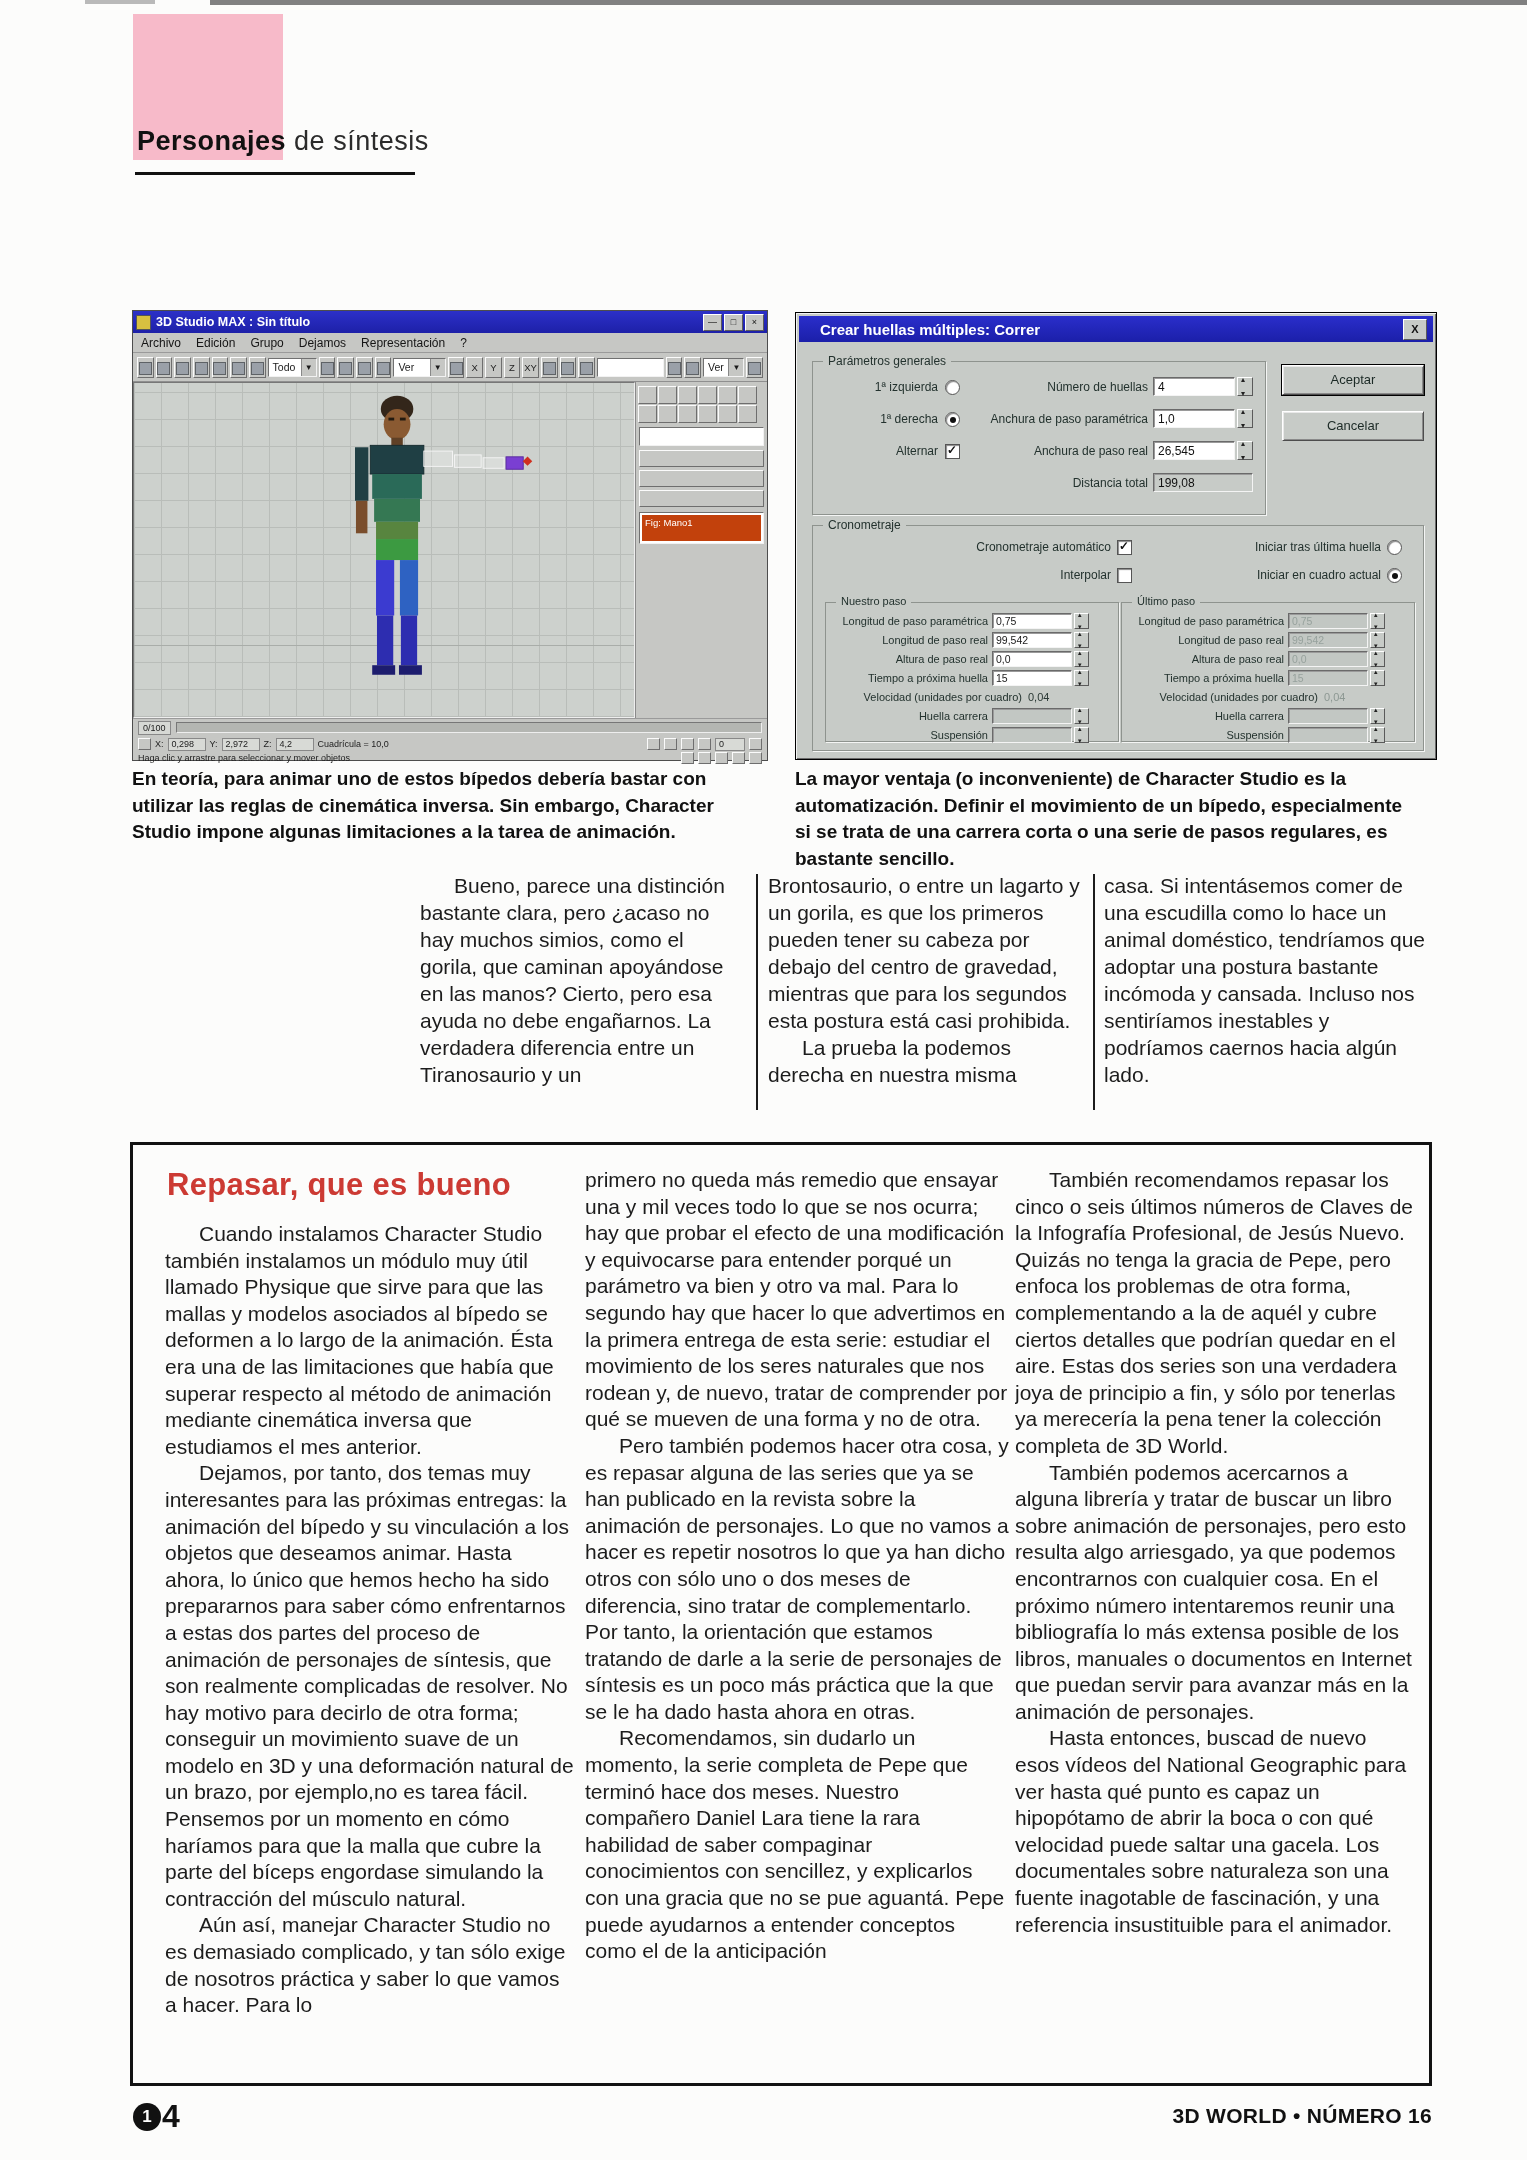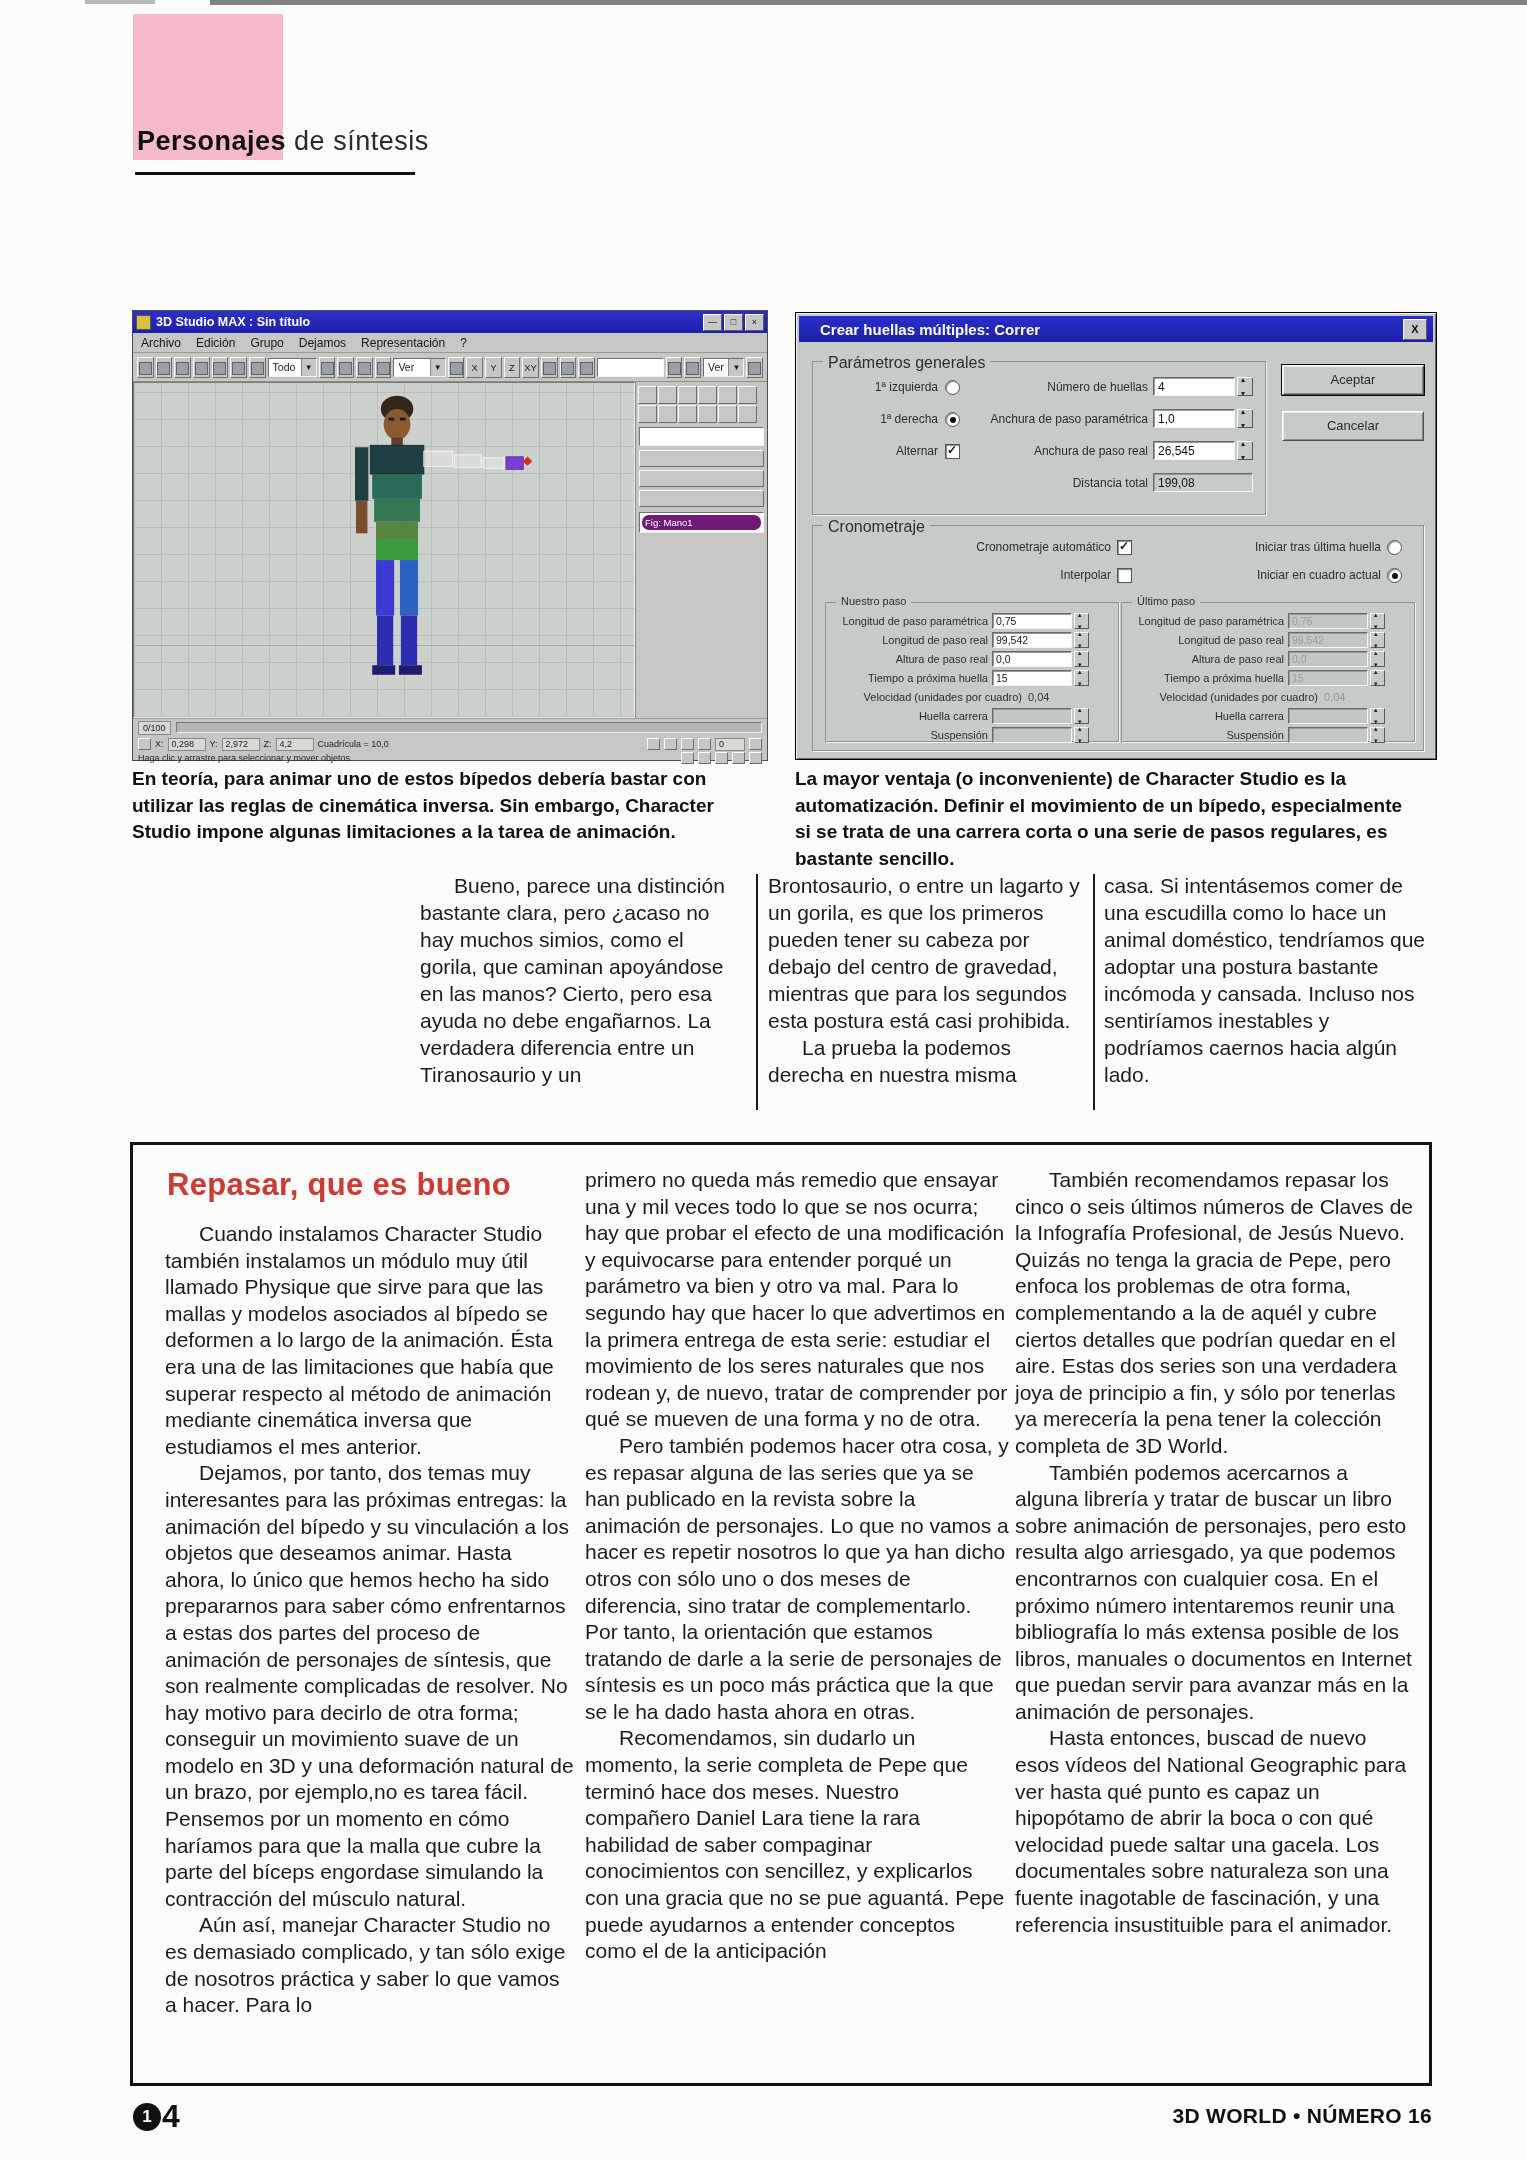--- a/index.html
+++ b/index.html
@@ -33,37 +33,37 @@
       repeating-linear-gradient(0deg,#b9bdb9 0 1px,transparent 1px 27px),
       repeating-linear-gradient(90deg,#b9bdb9 0 1px,transparent 1px 27px);
     background-size:100% 1px,100% 100%,100% 100%;
     background-position:0 262px,0 0,0 0;background-repeat:no-repeat,repeat,repeat;}
   .mw-panel{width:132px;background:#c6c7c4;border-left:1px solid #8a8a8a;padding:3px 2px;box-sizing:border-box;}
   .prow{display:flex;gap:1px;margin:1px 0;}
   .pbtn{width:19px;height:18px;background:#c6c7c4;border:1px solid;border-color:#fbfbfb #6e6e6e #6e6e6e #fbfbfb;box-sizing:border-box;}
   .pcombo{height:17px;background:#fff;border:1px solid;border-color:#707070 #f2f2f2 #f2f2f2 #707070;margin:4px 1px;}
   .rollout{height:15px;background:#c6c7c4;border:1px solid;border-color:#fbfbfb #6e6e6e #6e6e6e #fbfbfb;margin:3px 1px;}
   .plist{background:#fff;border:1px solid;border-color:#707070 #f2f2f2 #f2f2f2 #707070;margin:5px 1px;padding:2px;}
-  .psel{height:15px;background:#701a75;color:#fff;font-size:9.5px;line-height:15px;padding:0 3px;white-space:nowrap;overflow:hidden;border-radius:7px;}
+  .psel{height:26px;background:#c2410c;color:#fff;font-size:9.5px;line-height:15px;padding:0 3px;white-space:nowrap;overflow:hidden;}
   .mw-track{height:17px;display:flex;align-items:center;gap:5px;padding:0 5px;border-top:1px solid #9a9a9a;}
   .trange{font-size:9px;background:#d6d8d4;border:1px solid #888;padding:0 4px;height:12px;line-height:12px;}
   .tgroove{flex:1;height:9px;background:#b4b6b2;border:1px solid;border-color:#777 #eee #eee #777;}
   .mw-status{height:29px;padding:1px 5px;box-sizing:border-box;}
   .srow{display:flex;align-items:center;gap:4px;height:14px;font-size:9px;color:#222;}
   .sfield{background:#d8dad6;border:1px solid #888;height:11px;line-height:11px;padding:0 3px;min-width:30px;}
   .sbtn{width:13px;height:12px;background:#c6c7c4;border:1px solid;border-color:#fbfbfb #6e6e6e #6e6e6e #fbfbfb;box-sizing:border-box;}
   .spacer{flex:1;}
 
   
   .dialog{position:absolute;left:795px;top:312px;width:642px;height:448px;background:#c7cbc7;border:1px solid #000;box-shadow:inset 1px 1px 0 #f2f2f2,inset -1px -1px 0 #6a6a6a;box-sizing:border-box;font-family:"Liberation Sans",sans-serif;}
   .dlg-title{position:absolute;left:3px;right:3px;top:3px;height:26px;background:linear-gradient(#2a2ecb,#1b1fa9);display:flex;align-items:center;padding:0 6px;color:#fff;box-sizing:border-box;}
   .dlg-title-text{font-size:15px;font-weight:bold;flex:1;margin-left:15px;}
   .dlg-close{width:22px;height:19px;background:#c7cbc7;border:1px solid;border-color:#fff #5a5a5a #5a5a5a #fff;color:#111;font-size:11px;font-weight:bold;line-height:18px;text-align:center;}
   .grp{position:absolute;border:1px solid #8e938e;box-shadow:1px 1px 0 rgba(255,255,255,.8);}
-  .grp-legend{position:absolute;top:-8px;left:10px;background:#c7cbc7;padding:0 5px;font-size:16px;color:#23322e;}
+  .grp-legend{position:absolute;top:-8px;left:10px;background:#c7cbc7;padding:0 5px;font-size:12px;color:#23322e;}
   .lbl{position:absolute;font-size:12px;color:#23322e;text-align:right;white-space:nowrap;}
   .field{position:absolute;height:19px;background:#fff;border:1px solid;border-color:#6a6a6a #f4f4f4 #f4f4f4 #6a6a6a;box-shadow:inset 1px 1px 0 #9a9a9a;font-size:12px;line-height:18px;padding:0 4px;box-sizing:border-box;color:#111;}
   .field.ro{background:#c7cbc7;}
   .spin{position:absolute;width:16px;height:19px;background:#c7cbc7;border:1px solid;border-color:#fff #5a5a5a #5a5a5a #fff;box-sizing:border-box;}
   .spin::before{content:"▴";position:absolute;top:-3px;left:3px;font-size:8px;color:#222;}
   .spin::after{content:"▾";position:absolute;bottom:-3px;left:3px;font-size:8px;color:#222;}
   .rb{position:absolute;width:13px;height:13px;border-radius:50%;background:#fff;border:1px solid #555;box-shadow:inset 1px 1px 1px #888;}
   .rb.on::after{content:"";position:absolute;left:3.5px;top:3.5px;width:6px;height:6px;border-radius:50%;background:#111;}
   .cb{position:absolute;width:13px;height:13px;background:#fff;border:1px solid #555;box-shadow:inset 1px 1px 1px #888;}
   .cb.on::after{content:"✓";position:absolute;left:1px;top:-2px;font-size:12px;font-weight:bold;color:#111;}

